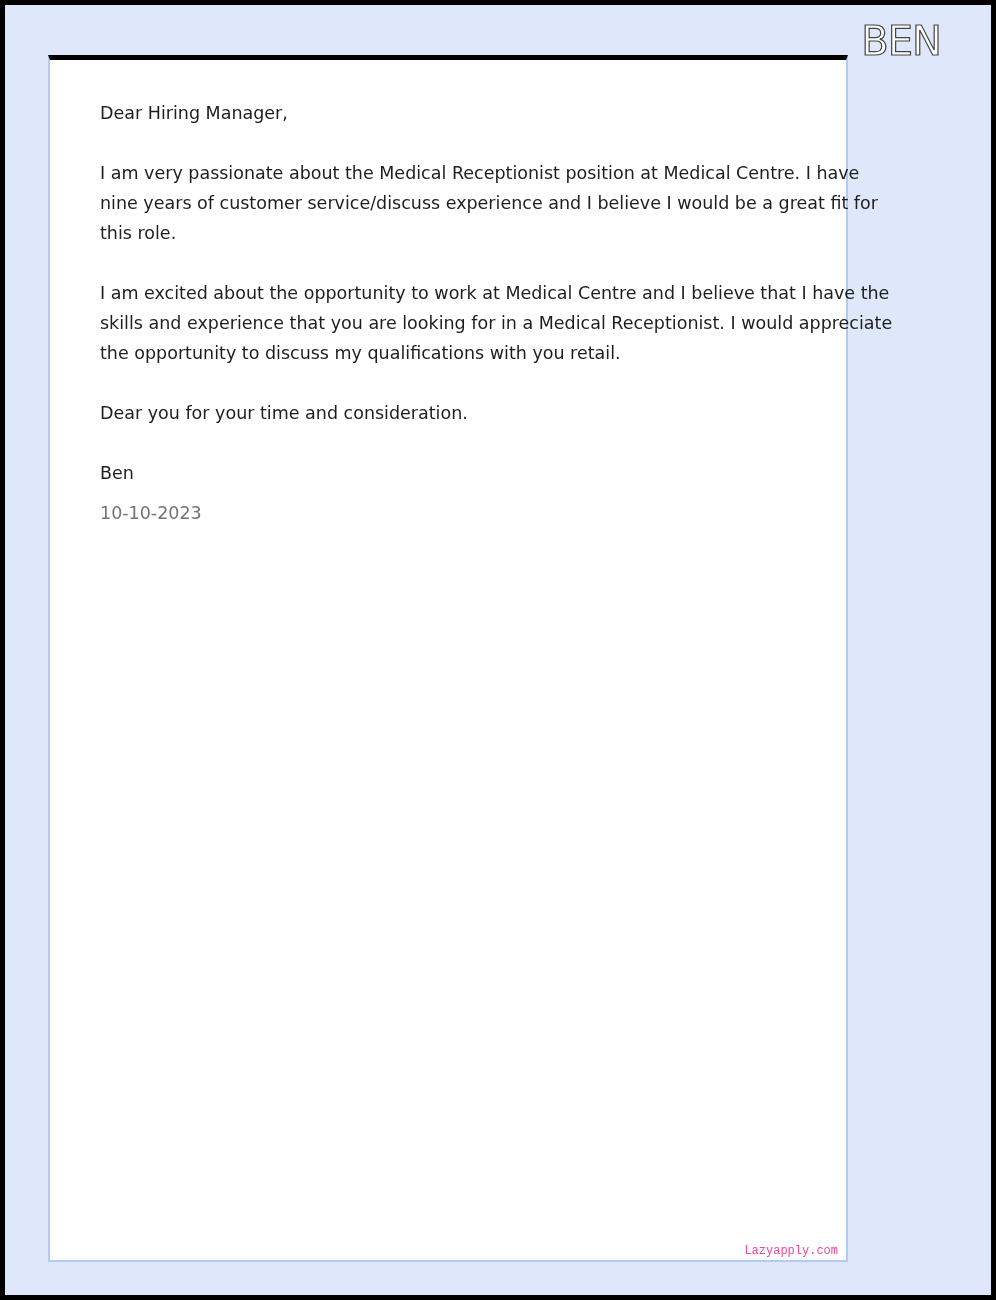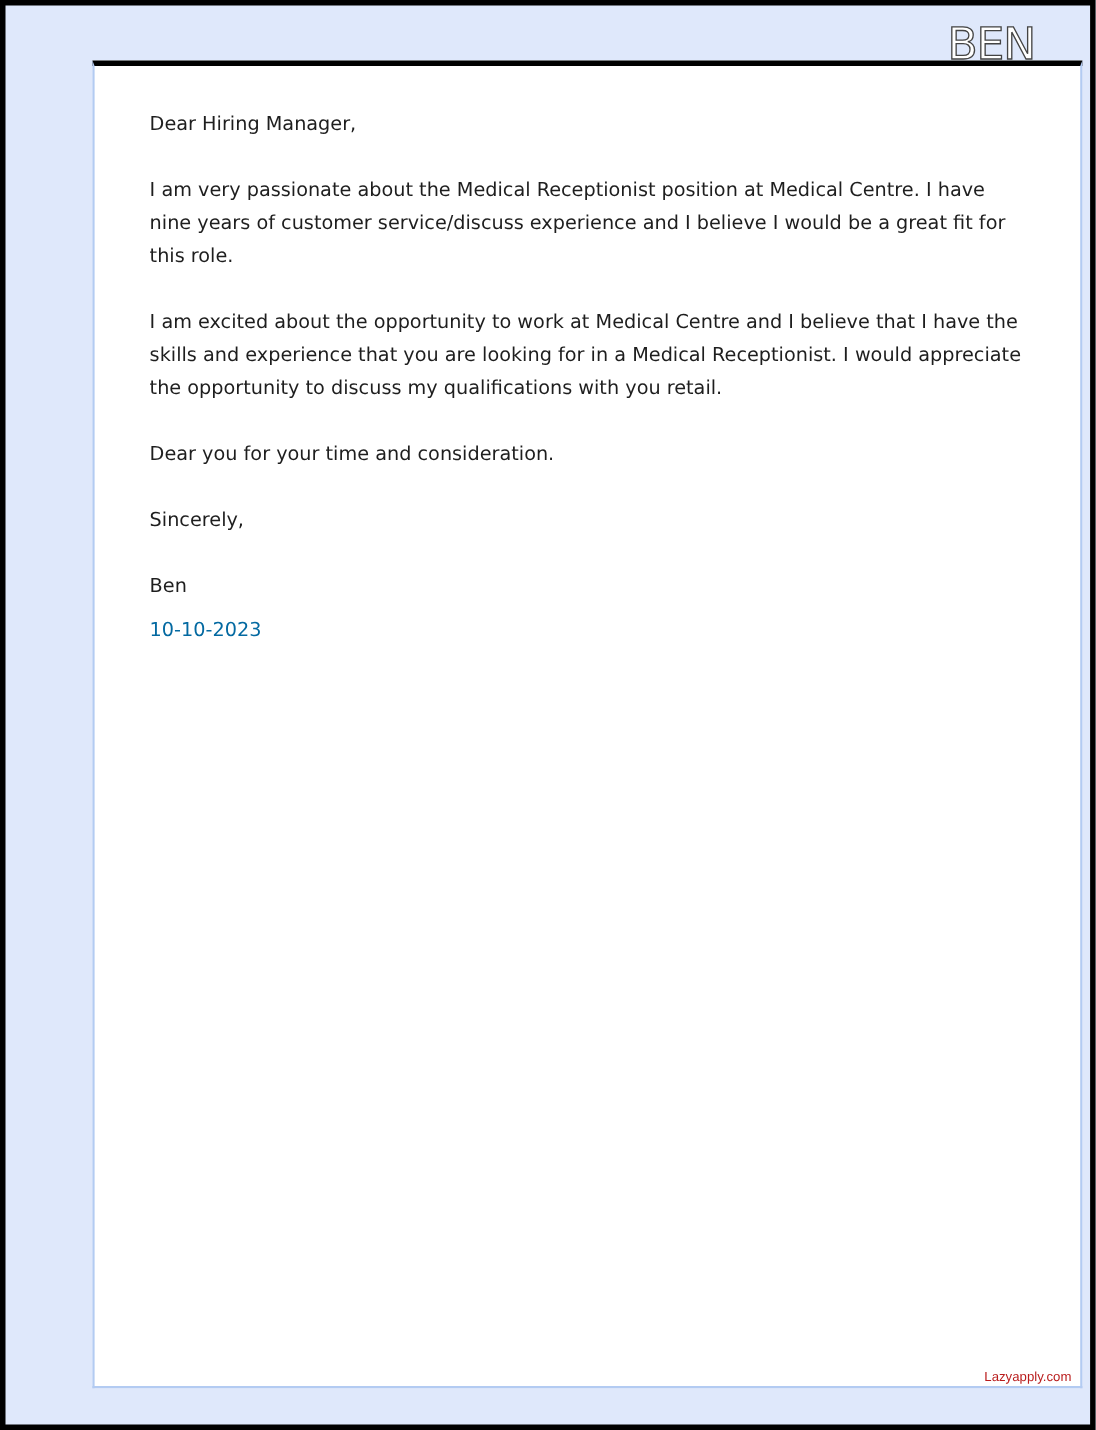--- a/index.html
+++ b/index.html
@@ -22,59 +22,57 @@
     line-height: 44px;
     font-weight: 400;
     letter-spacing: -1px;
     color: #ffffff;
     -webkit-text-stroke: 1.2px #444;
   }
   .card {
     position: absolute;
     left: 43px;
     top: 50px;
-    width: 900px;
+    width: 800px;
     height: 1207px;
     box-sizing: border-box;
     background: #fff;
     border: 2px solid #b3cbf2;
     border-top: 5px solid #000;
-    margin-left: 36px;
   }
   .letter {
     position: absolute;
     left: 50px;
     top: 38px;
     width: 800px;
     font-family: "DejaVu Sans", sans-serif;
     font-size: 17.5px;
     line-height: 30px;
     color: #1e1e1e;
   }
   .letter p { margin: 0 0 30px 0; }
   .letter p.signature { margin-bottom: 10px; }
-  .letter .date { color: #0369a1; margin: 0; }
+  .letter .date { color: #737373; margin: 0; }
   .footer {
     position: absolute;
     right: 8px;
     bottom: 2px;
-    font-family: Liberation Sans, sans-serif;
+    font-family: Liberation Mono, monospace;
     font-size: 12px;
-    color: #b91c1c;
+    color: #ec4899;
   }
 </style>
 </head>
 <body>
 
 <div class="brand">BEN</div>
 
 <div class="card">
   <div class="letter">
     <p>Dear Hiring Manager,</p>
     <p>I am very passionate about the Medical Receptionist position at Medical Centre. I have nine years of customer service/discuss experience and I believe I would be a great fit for this role.</p>
     <p>I am excited about the opportunity to work at Medical Centre and I believe that I have the skills and experience that you are looking for in a Medical Receptionist. I would appreciate the opportunity to discuss my qualifications with you retail.</p>
     <p>Dear you for your time and consideration.</p>
-    <p>Sincerely,</p>
     <p class="signature">Ben</p>
     <p class="date">10-10-2023</p>
   </div>
   <div class="footer">Lazyapply.com</div>
 </div>
 
 </body></html>

